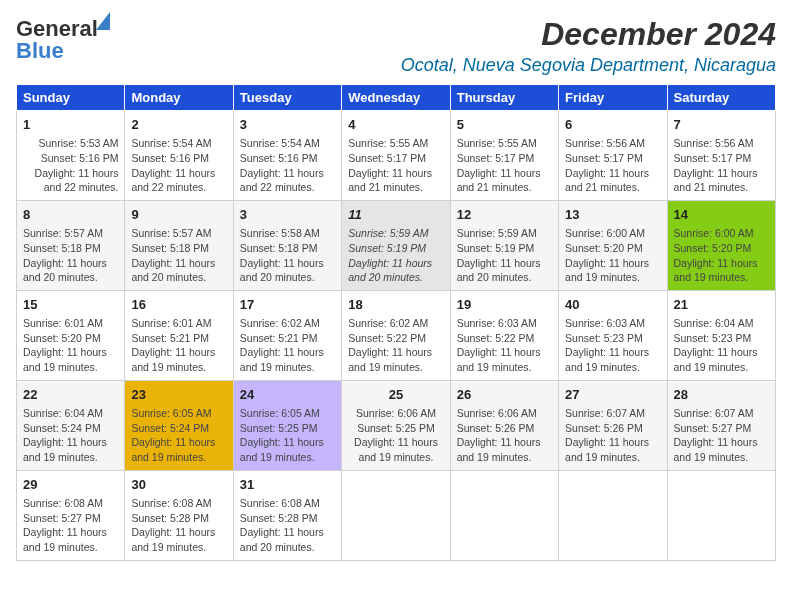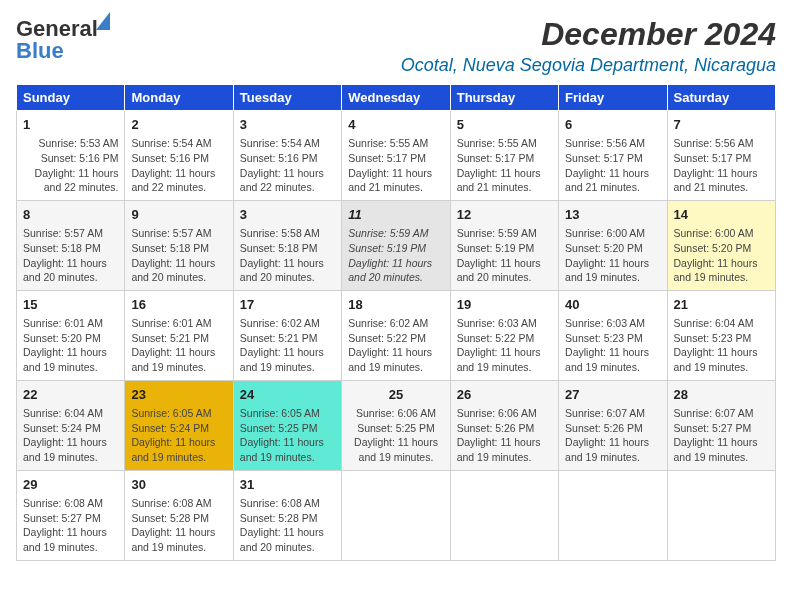--- a/index.html
+++ b/index.html
@@ -197,21 +197,21 @@
 Daylight: 11 hours
 and 20 minutes.</div>
         </td>
         <td style="background: rgb(245, 245, 245);">
           <span class="day-num">13</span>
           <div class="day-info" style="white-space: pre-line;">Sunrise: 6:00 AM
 Sunset: 5:20 PM
 Daylight: 11 hours
 and 19 minutes.</div>
         </td>
-        <td style="background: #fef9c3;">
+        <td style="background: #84cc16;">
           <span class="day-num">14</span>
           <div class="day-info" style="white-space: pre-line;">Sunrise: 6:00 AM
 Sunset: 5:20 PM
 Daylight: 11 hours
 and 19 minutes.</div>
         </td>
       </tr>
       <tr>
         <td>
           <span class="day-num">15</span>
@@ -271,21 +271,21 @@
 Daylight: 11 hours
 and 19 minutes.</div>
         </td>
         <td style="background: #eab308;">
           <span class="day-num">23</span>
           <div class="day-info" style="white-space: pre-line;">Sunrise: 6:05 AM
 Sunset: 5:24 PM
 Daylight: 11 hours
 and 19 minutes.</div>
         </td>
-        <td style="background: #5eead4;">
+        <td style="background: #c4b5fd;">
           <span class="day-num">24</span>
           <div class="day-info" style="white-space: pre-line;">Sunrise: 6:05 AM
 Sunset: 5:25 PM
 Daylight: 11 hours
 and 19 minutes.</div>
         </td>
         <td style="background: rgb(245, 245, 245); text-align: center;">
           <span class="day-num">25</span>
           <div class="day-info" style="white-space: pre-line;">Sunrise: 6:06 AM
 Sunset: 5:25 PM

